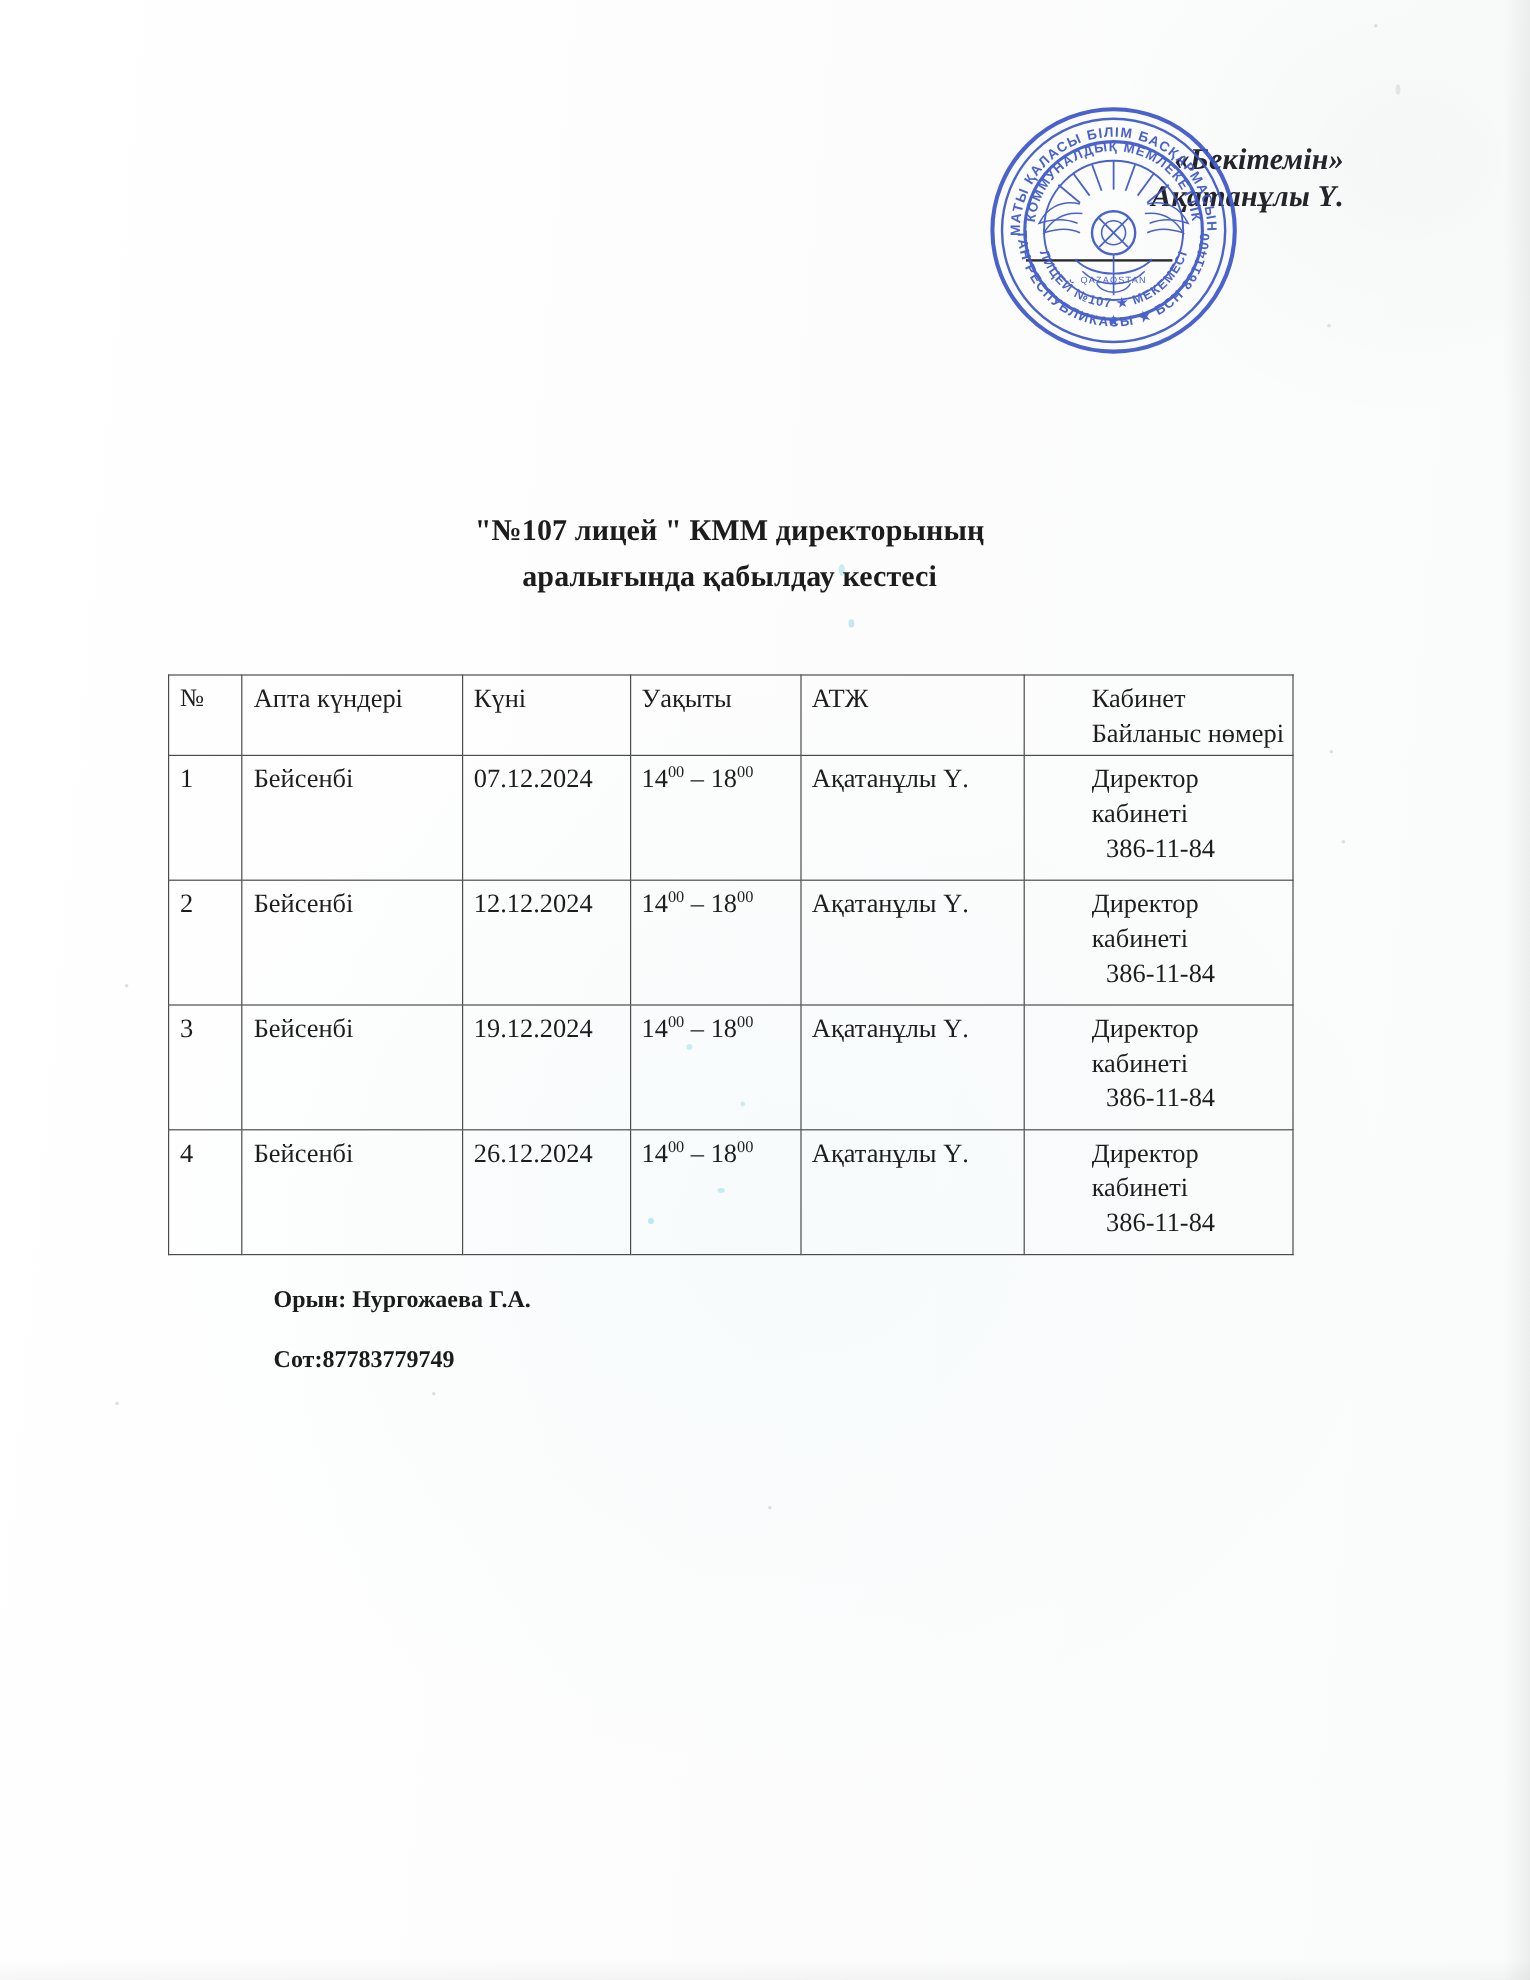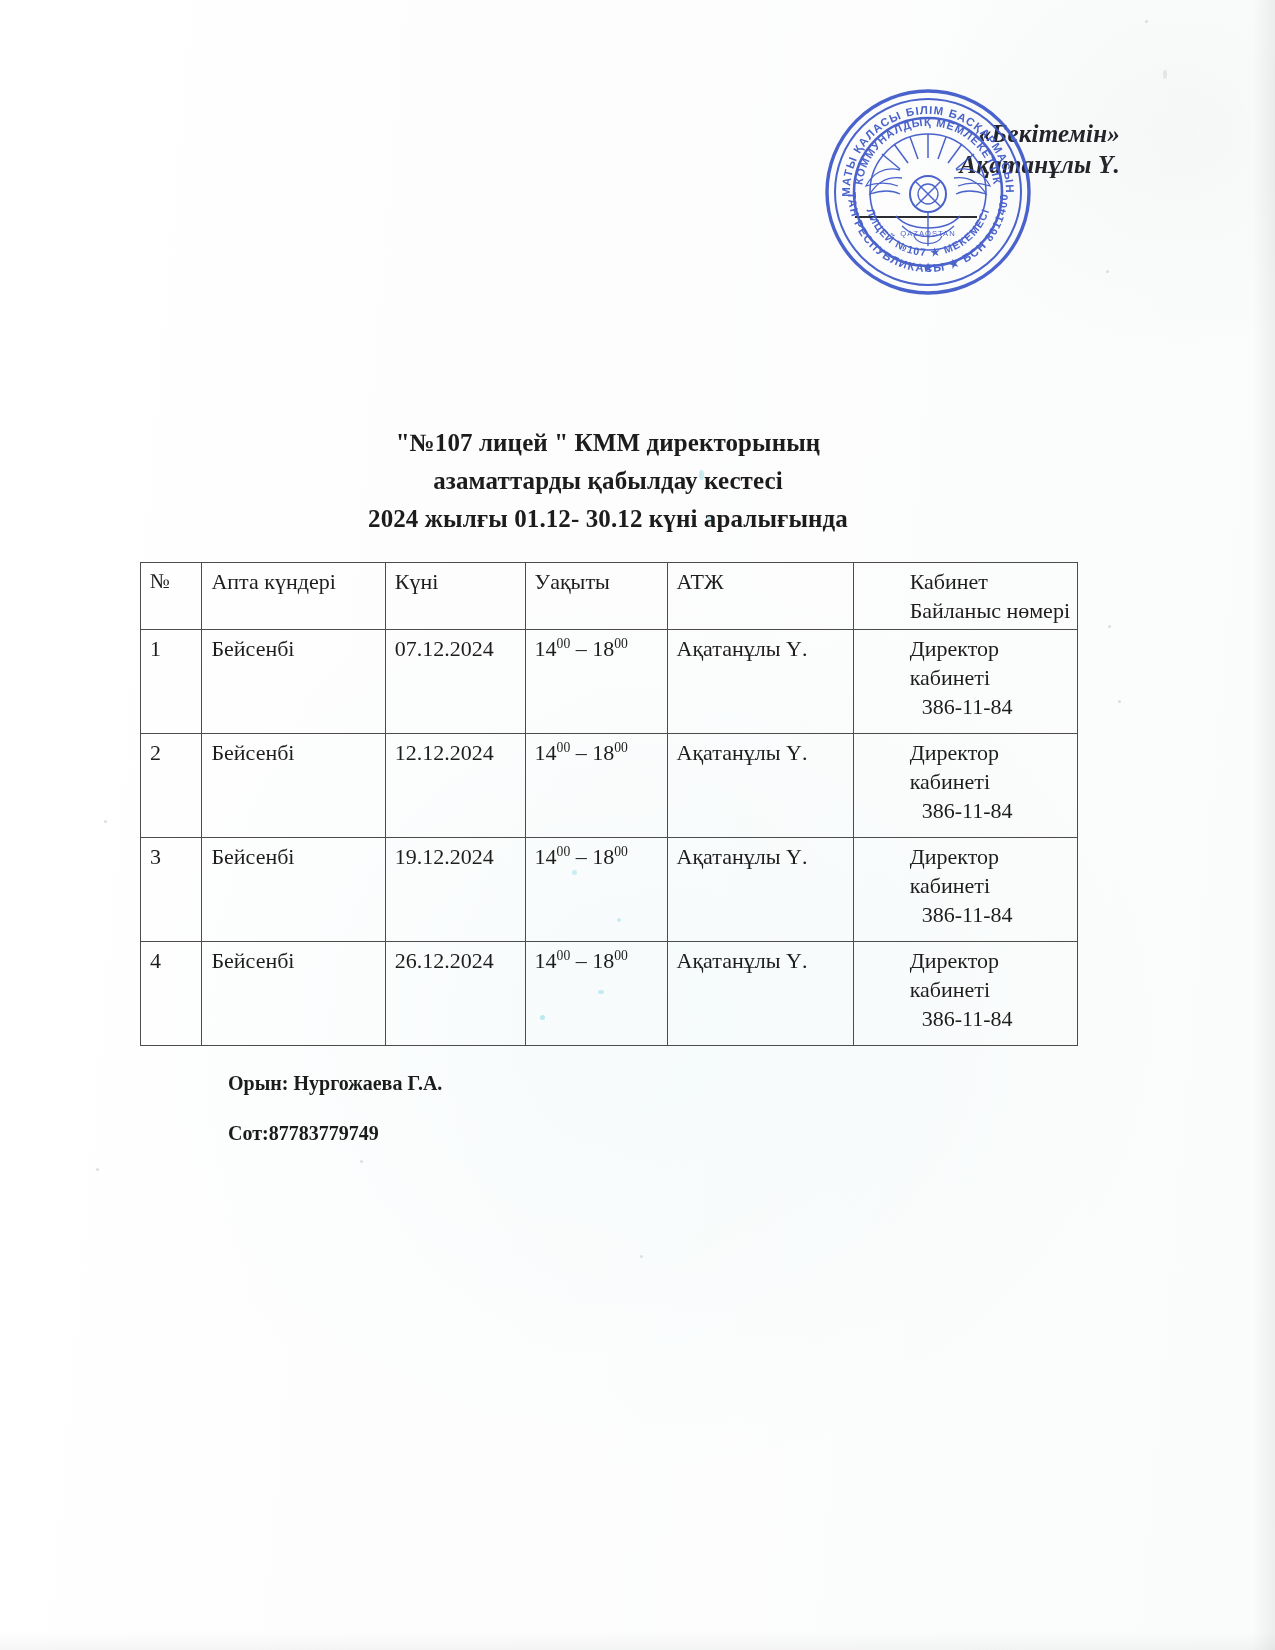--- a/index.html
+++ b/index.html
@@ -239,22 +239,21 @@
         <path d="M106,126 L106,160" stroke-width="1.4"></path>
         <path d="M92,150 C96,160 116,160 120,150" stroke-width="1.2"></path>
       </g>
       <text x="106" y="150" text-anchor="middle" font-family="&quot;Liberation Sans&quot;, sans-serif" font-size="7.6" fill="#3d57c8" letter-spacing="1">QAZAQSTAN</text>
       <text x="106" y="186" text-anchor="middle" font-family="&quot;Liberation Sans&quot;, sans-serif" font-size="13" fill="#3d57c8">★</text>
     </g>
   </svg>
 
   <div class="doc-title">
     <span class="ln">"№107 лицей  " КММ директорының</span>
-    <span class="ln">азаматтарды қабылдау кестесі</span>
-    <span class="ln">2024 жылғы 01.12- 30.12 күні аралығында</span>
+    <span class="ln">аралығында қабылдау кестесі</span>
   </div>
 
   <table class="schedule">
     <thead>
       <tr>
         <td class="c-no hdr-no">№</td>
         <td class="c-day">Апта күндері</td>
         <td class="c-date">Күні</td>
         <td class="c-time">Уақыты</td>
         <td class="c-pos">АТЖ</td>

